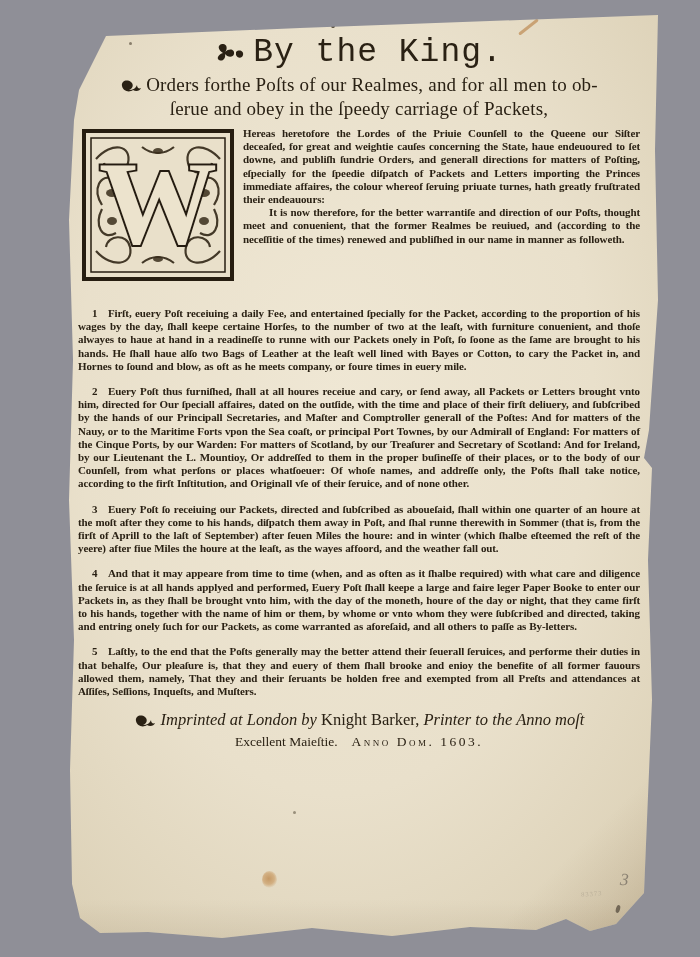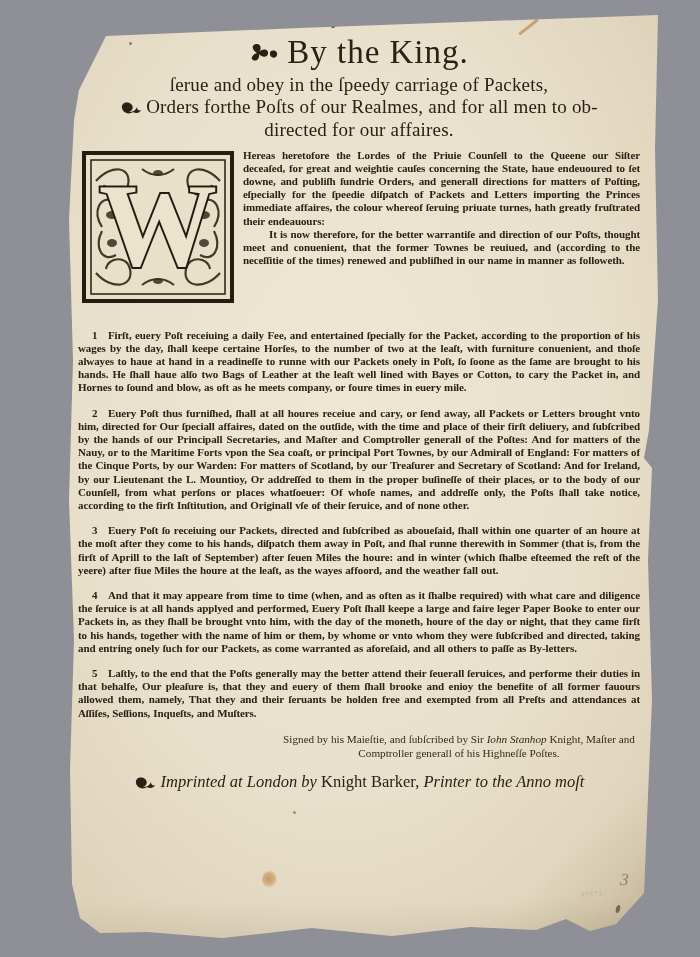--- a/index.html
+++ b/index.html
@@ -22,21 +22,21 @@
     position:absolute;inset:0;pointer-events:none;
     clip-path:inherit;
     background:
       linear-gradient(135deg, rgba(120,100,70,.28), transparent 9%),
       linear-gradient(315deg, rgba(135,110,78,.38), transparent 14%),
       linear-gradient(90deg, rgba(110,92,62,.20), transparent 4%),
       linear-gradient(270deg, rgba(110,92,62,.16), transparent 4%),
       linear-gradient(0deg, rgba(120,100,70,.18), transparent 6%);
   }
   .content{position:absolute;left:78px;top:28px;width:562px;color:var(--ink);}
-  .title-row{display:flex;justify-content:center;align-items:center;gap:8px;margin-top:6px;}
+  .title-row{display:flex;justify-content:center;align-items:center;gap:8px;margin-top:6px;font-family:Liberation Mono, monospace;}
   .title{font-size:33px;letter-spacing:1px;color:var(--ink);}
   .subtitle{text-align:center;font-size:19px;line-height:21.5px;letter-spacing:.2px;margin-top:3px;}
   .subtitle .orn{display:inline-block;vertical-align:-2px;margin-right:4px;}
   .opening{margin-top:8px;position:relative;min-height:156px;}
   .dropcap{position:absolute;left:4px;top:2px;width:152px;height:152px;}
   .opening-text{margin-left:165px;}
   .bl{font-weight:bold;font-size:11px;line-height:13.2px;text-align:justify;letter-spacing:-.1px;word-spacing:.4px;}
   .op2{text-indent:26px;}
   .articles{margin-top:24px;}
   .article{margin-bottom:12px;}
@@ -70,29 +70,28 @@
 
       <div class="title-row">
         <svg width="30" height="22" viewBox="0 0 30 22">
           <path d="M8 11 C3 8 2 3 7 2 C12 1 13 7 10 10 C14 6 20 7 19 12 C18 16 12 15 10 12 C11 16 8 20 4 18 C1 16 4 12 8 11 Z" fill="#2a2114"></path>
           <path d="M21 10 C24 7 29 9 28 13 C27 17 22 16 21 13 Z" fill="#2a2114"></path>
         </svg>
         <span class="title">By the King.</span>
       </div>
 
       <div class="subtitle">
-        <div>ſerue and obey in the ſpeedy carriage of Packets,</div>
         <div>
           <span class="orn">
             <svg width="22" height="15" viewBox="0 0 22 15">
                 <path d="M2 8 C1 3 7 1 11 4 C14 6 13 11 9 12 C13 12 16 10 17 7 C17 10 19 11 21 10 C20 13 16 14 13 12 C9 15 3 13 2 8 Z" fill="#2a2114"></path>
               </svg>
           </span><span>Orders forthe Poſts of our Realmes, and for all men to ob-</span>
         </div>
-        <div>directed for our affaires.</div>
+        <div>ſerue and obey in the ſpeedy carriage of Packets,</div>
       </div>
 
       <div class="opening">
         <svg class="dropcap" viewBox="0 0 152 152">
           <rect x="2" y="2" width="148" height="148" fill="#e9e0ca" stroke="#261d10" stroke-width="4"></rect>
           <rect x="9" y="9" width="134" height="134" fill="none" stroke="#261d10" stroke-width="1.5"></rect>
           <g stroke="#322717" fill="none" stroke-width="2.2" opacity="0.9">
             <path d="M14 30 C30 12 50 16 46 34 C43 48 24 46 22 34"></path>
             <path d="M138 30 C122 12 102 16 106 34 C109 48 128 46 130 34"></path>
             <path d="M14 122 C30 140 52 136 48 118 C45 104 26 106 24 118"></path>
@@ -109,45 +108,44 @@
             <ellipse cx="122" cy="64" rx="6" ry="4"></ellipse>
             <ellipse cx="30" cy="92" rx="5" ry="4"></ellipse>
             <ellipse cx="122" cy="92" rx="5" ry="4"></ellipse>
             <ellipse cx="76" cy="22" rx="5" ry="3"></ellipse>
             <ellipse cx="76" cy="130" rx="5" ry="3"></ellipse>
           </g>
           <text x="76" y="114" text-anchor="middle" font-family="Liberation Serif, DejaVu Serif, serif" font-size="118" font-weight="bold" fill="#ece3cd" stroke="#241b10" stroke-width="4" paint-order="stroke">W</text>
         </svg>
         <div class="opening-text">
           <p class="bl">Hereas heretofore the Lordes of the Priuie Counſell to the Queene our Siſter deceaſed, for great and weightie cauſes concerning the State, haue endeuoured to ſet downe, and publiſh ſundrie Orders, and generall directions for matters of Poſting, eſpecially for the ſpeedie diſpatch of Packets and Letters importing the Princes immediate affaires, the colour whereof ſeruing priuate turnes, hath greatly fruſtrated their endeauours:</p>
-          <p class="bl op2">It is now therefore, for the better warrantiſe and direction of our Poſts, thought meet and conuenient, that the former Townes be reuiued, and (according to the neceſſitie of the times) renewed and publiſhed in our name in manner as followeth.</p>
+          <p class="bl op2">It is now therefore, for the better warrantiſe and direction of our Poſts, thought meet and conuenient, that the former Realmes be reuiued, and (according to the neceſſitie of the times) renewed and publiſhed in our name in manner as followeth.</p>
         </div>
       </div>
 
       <div class="articles">
         <p class="bl article"><span class="art-num">1</span><span>Firſt, euery Poſt receiuing a daily Fee, and entertained ſpecially for the Packet, according to the proportion of his wages by the day, ſhall keepe certaine Horſes, to the number of two at the leaſt, with furniture conuenient, and thoſe alwayes to haue at hand in a readineſſe to runne with our Packets onely in Poſt, ſo ſoone as the ſame are brought to his hands.  He ſhall haue alſo two Bags of Leather at the leaſt well lined with Bayes or Cotton, to cary the Packet in, and Hornes to ſound and blow, as oft as he meets company, or foure times in euery mile.</span></p>
         <p class="bl article"><span class="art-num">2</span><span>Euery Poſt thus furniſhed, ſhall at all houres receiue and cary, or ſend away, all Packets or Letters brought vnto him, directed for Our ſpeciall affaires, dated on the outſide, with the time and place of their firſt deliuery, and ſubſcribed by the hands of our Principall Secretaries, and Maſter and Comptroller generall of the Poſtes: And for matters of the Nauy, or to the Maritime Forts vpon the Sea coaſt, or principal Port Townes, by our Admirall of England: For matters of the Cinque Ports, by our Warden: For matters of Scotland, by our Treaſurer and Secretary of Scotland: And for Ireland, by our Lieutenant the L. Mountioy, Or addreſſed to them in the proper buſineſſe of their places, or to the body of our Counſell, from what perſons or places whatſoeuer: Of whoſe names, and addreſſe only, the Poſts ſhall take notice, according to the firſt Inſtitution, and Originall vſe of their ſeruice, and of none other.</span></p>
         <p class="bl article"><span class="art-num">3</span><span>Euery Poſt ſo receiuing our Packets, directed and ſubſcribed as aboueſaid, ſhall within one quarter of an houre at the moſt after they come to his hands, diſpatch them away in Poſt, and ſhal runne therewith in Sommer (that is, from the firſt of Aprill to the laſt of September) after ſeuen Miles the houre: and in winter (which ſhalbe eſteemed the reſt of the yeere) after fiue Miles the houre at the leaſt, as the wayes affoord, and the weather fall out.</span></p>
         <p class="bl article"><span class="art-num">4</span><span>And that it may appeare from time to time (when, and as often as it ſhalbe required) with what care and diligence the ſeruice is at all hands applyed and performed, Euery Poſt ſhall keepe a large and faire leger Paper Booke to enter our Packets in, as they ſhall be brought vnto him, with the day of the moneth, houre of the day or night, that they came firſt to his hands, together with the name of him or them, by whome or vnto whom they were ſubſcribed and directed, taking and entring onely ſuch for our Packets, as come warranted as aforeſaid, and all others to paſſe as By-letters.</span></p>
         <p class="bl article"><span class="art-num">5</span><span>Laſtly, to the end that the Poſts generally may the better attend their ſeuerall ſeruices, and performe their duties in that behalfe, Our pleaſure is, that they and euery of them ſhall brooke and enioy the benefite of all former fauours allowed them, namely, That they and their ſeruants be holden free and exempted from all Preſts and attendances at Aſſiſes, Seſſions, Inqueſts, and Muſters.</span></p>
       </div>
 
-      <div class="signature">
-        <div><span>Signed by his Maieſtie, and ſubſcribed by Sir </span><span class="it">Iohn Stanhop</span><span> Knight, Maſter and</span></div>
-        <div>Comptroller generall of his Highneſſe Poſtes.</div>
-      </div>
 
 
       <div class="imprint">
         <div class="imprint-l1">
           <span class="orn">
             <svg width="22" height="15" viewBox="0 0 22 15">
                 <path d="M2 8 C1 3 7 1 11 4 C14 6 13 11 9 12 C13 12 16 10 17 7 C17 10 19 11 21 10 C20 13 16 14 13 12 C9 15 3 13 2 8 Z" fill="#2a2114"></path>
               </svg>
           </span><span class="it">Imprinted at London by </span><span>Knight Barker,</span><span class="it"> Printer to the Anno moſt</span>
+        </div>
+        <div class="imprint-l2">
+          <span>Excellent Maieſtie.</span><span class="anno">Anno Dom. 1603.</span>
         </div>
       </div>
 
     </div>
 
     <div class="crease"></div>
     <div class="speck" style="left:331px;top:24px;width:4px;height:4px;"></div>
     <div class="speck" style="left:129px;top:42px;width:3px;height:3px;opacity:.6;"></div>
     <div class="speck" style="left:293px;top:811px;width:3px;height:3px;opacity:.5;"></div>
     <div class="stain"></div>

